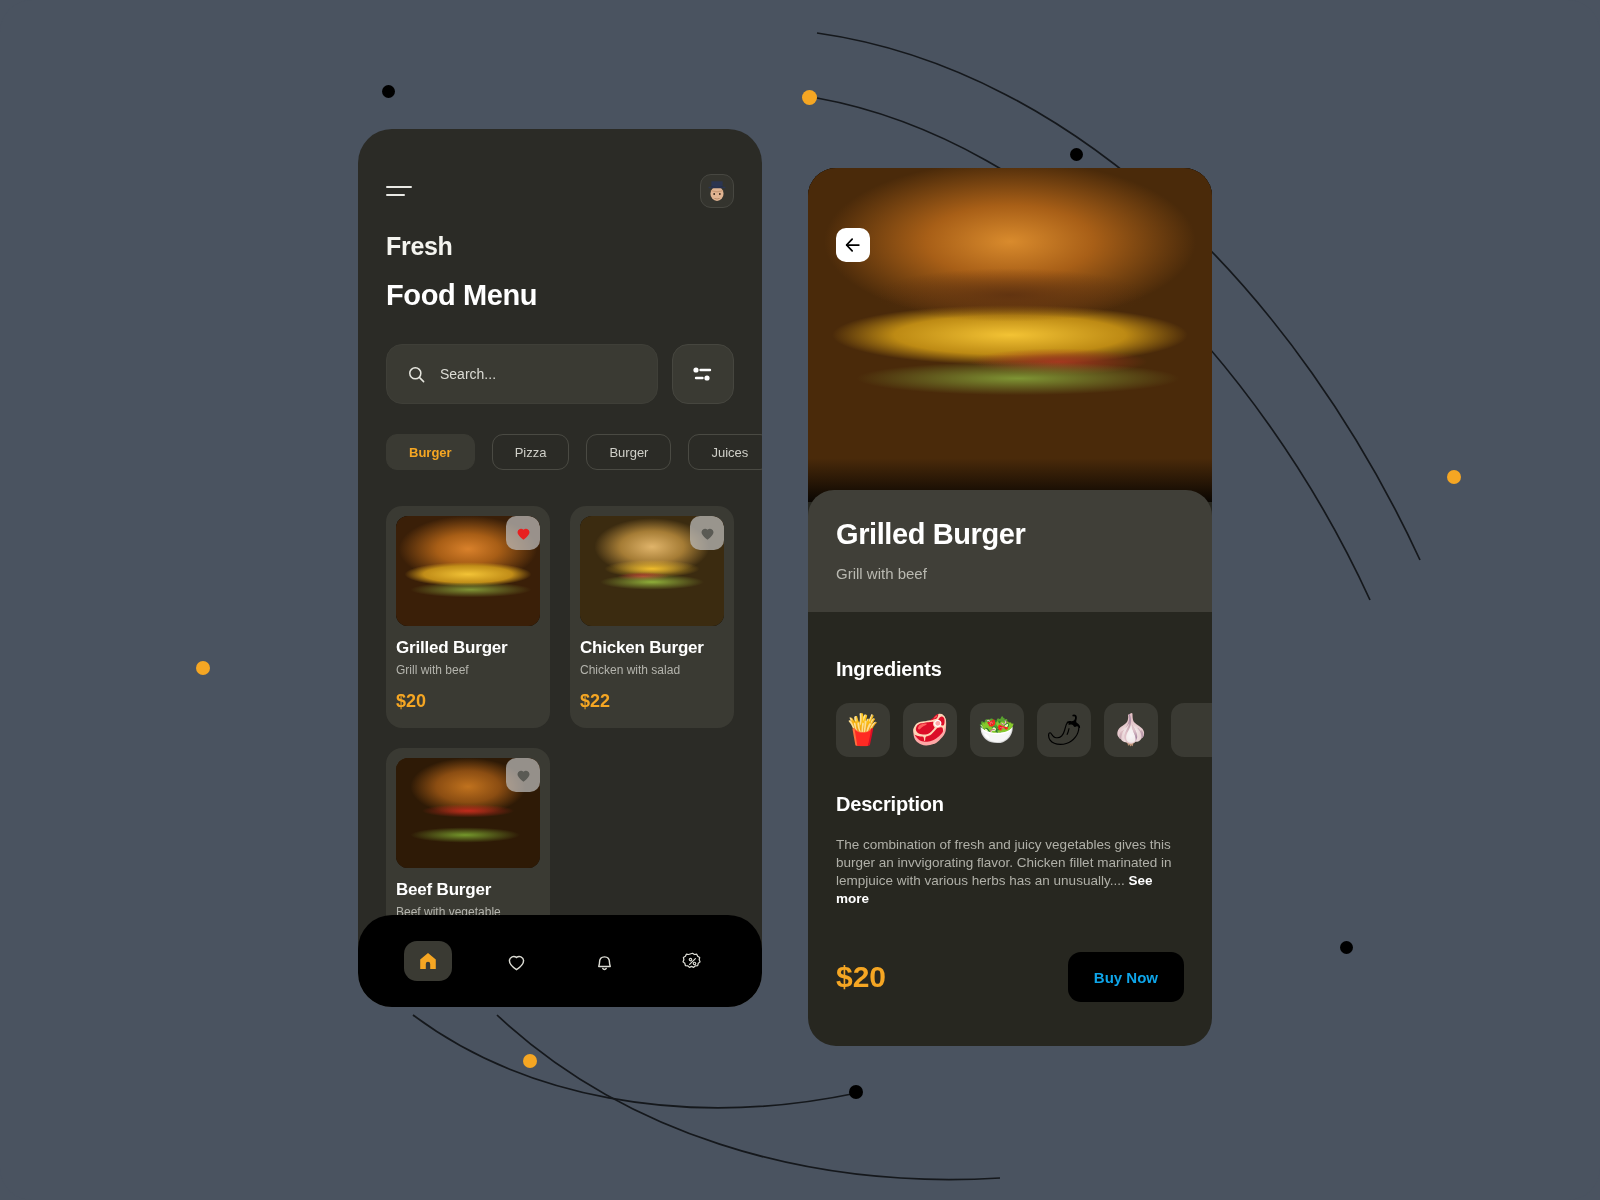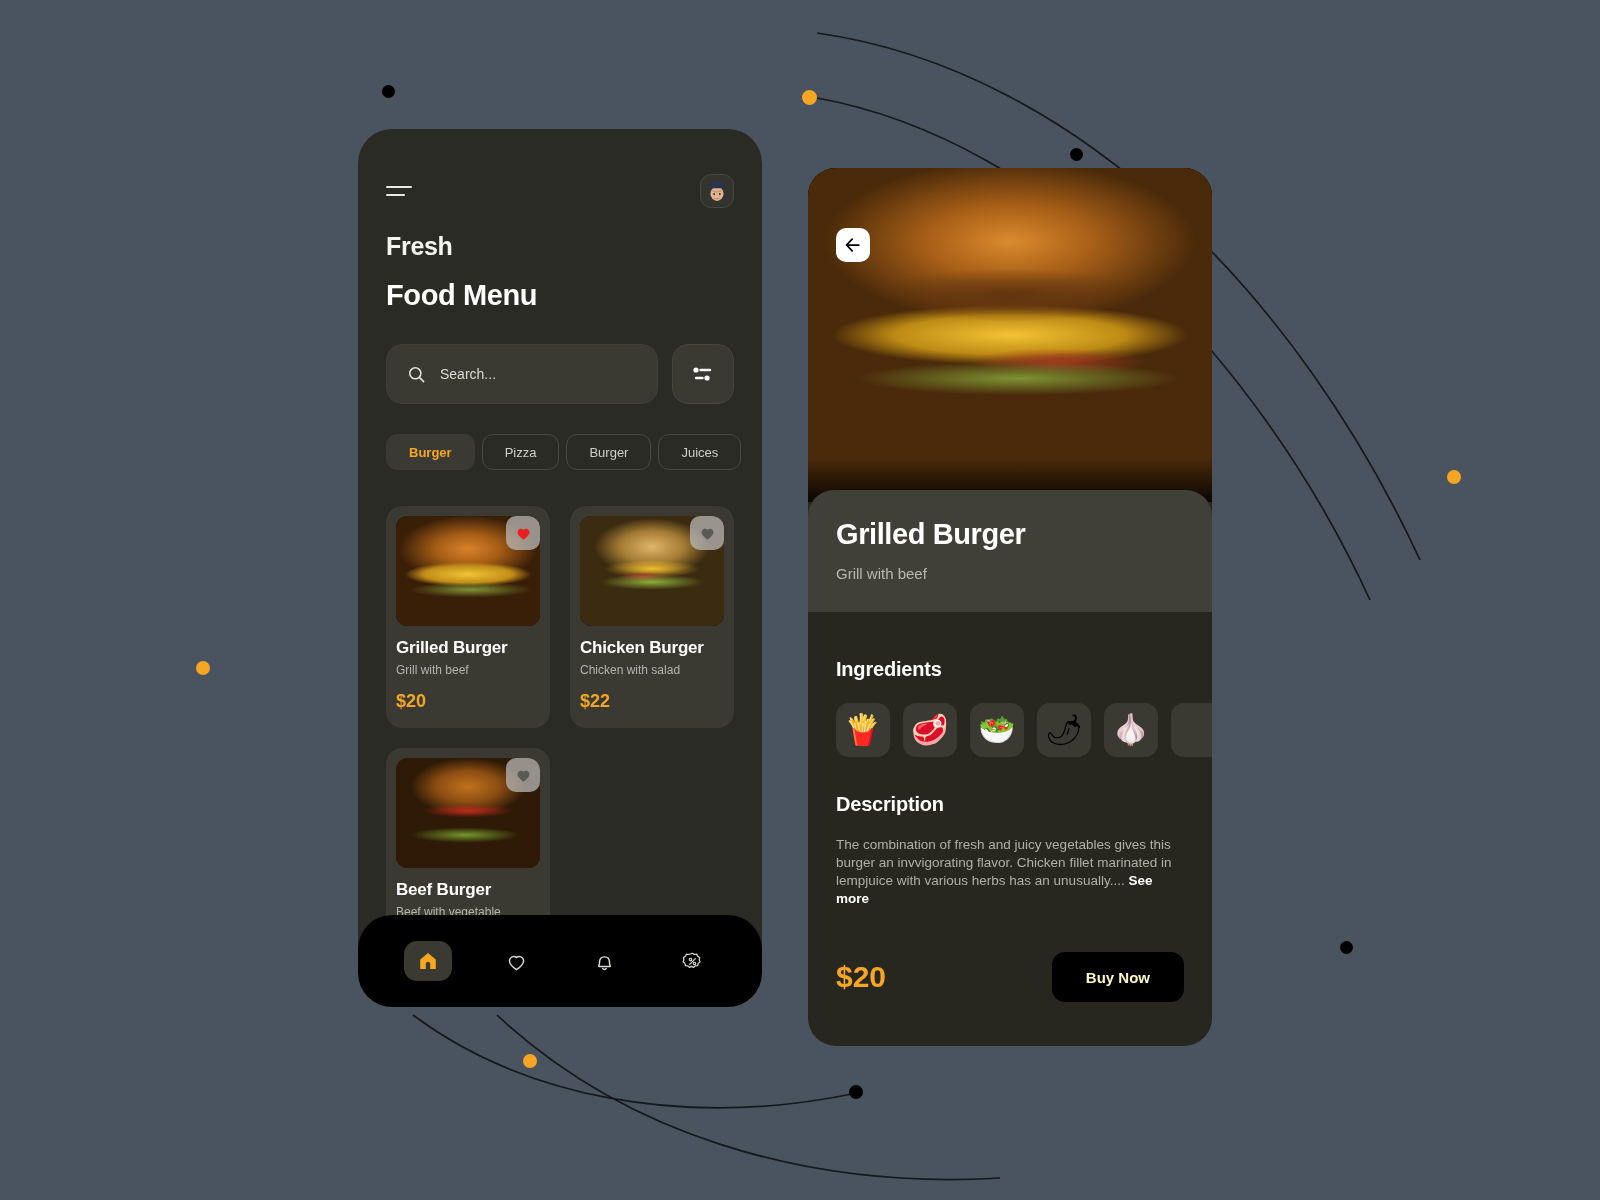--- a/index.html
+++ b/index.html
@@ -70,21 +70,21 @@
     width: 100%;
   }
   .searchbox input::placeholder { color: #dcdcd5; }
   .filterbtn {
     width: 62px; height: 60px; border-radius: 16px;
     background: #3a3a33; border: 1px solid #46463f;
     display: flex; align-items: center; justify-content: center; cursor: pointer;
   }
 
   .chips {
-    margin-top: 30px; display: flex; gap: 7px;
+    margin-top: 30px; display: flex; gap: 17px;
     padding-left: 28px;
   }
   .chip {
     flex: none;
     height: 36px; padding: 0 22px;
     border-radius: 11px;
     border: 1px solid #4a4a43;
     display: flex; align-items: center; justify-content: center;
     font-size: 13px; color: #cfcfc8; white-space: nowrap; cursor: pointer;
     background: transparent;
@@ -175,22 +175,22 @@
     margin-top: 20px; font-size: 13.5px; line-height: 1.33; color: #b0b0a8; max-width: 348px;
   }
   .seemore { color: #ffffff; font-weight: bold; cursor: pointer; }
 
   .buyrow {
     position: absolute; left: 0; bottom: 44px; width: 404px;
     padding: 0 28px; display: flex; align-items: center; justify-content: space-between;
   }
   .bigprice { font-size: 30px; font-weight: bold; color: #f5a623; }
   .buybtn {
-    background: #000000; color: #fef9c3; border: 0;
-    height: 50px; padding: 0 34px; border-radius: 13px;
+    background: #000000; color: #0ea5e9; border: 0;
+    height: 50px; padding: 0 26px; border-radius: 13px;
     font-size: 15px; font-weight: bold; cursor: pointer;
     font-family: "Liberation Sans", sans-serif;
   }
 </style>
 </head>
 <body>
 
 <div id="stage">
 
   <svg class="deco-svg" viewBox="0 0 1600 1200">

